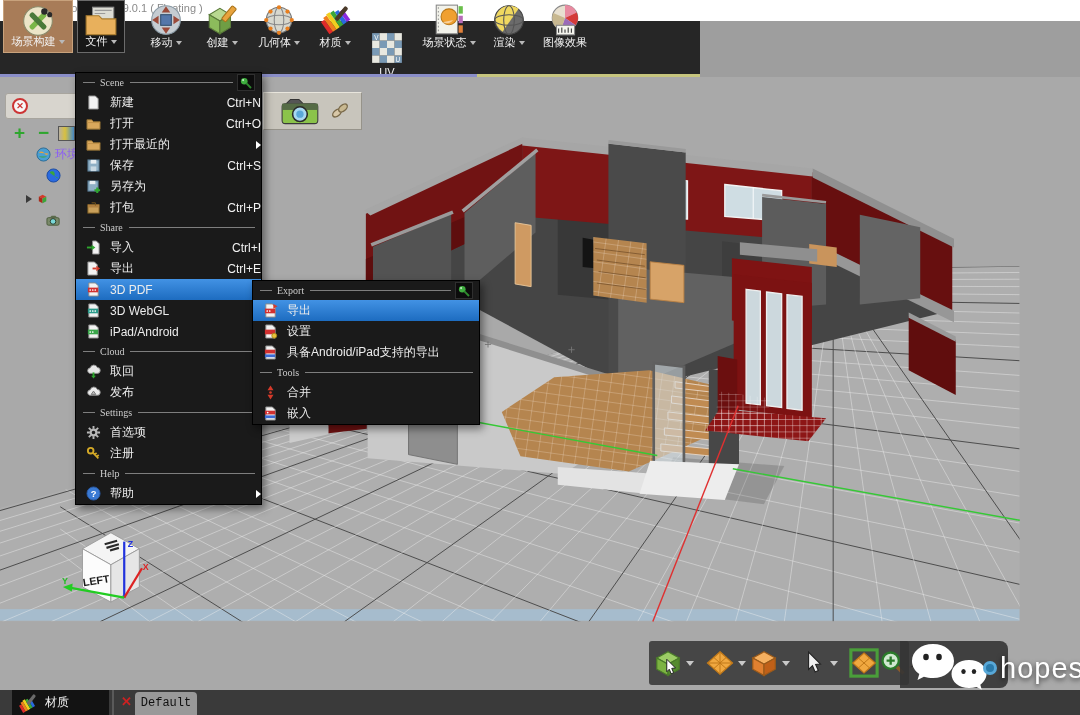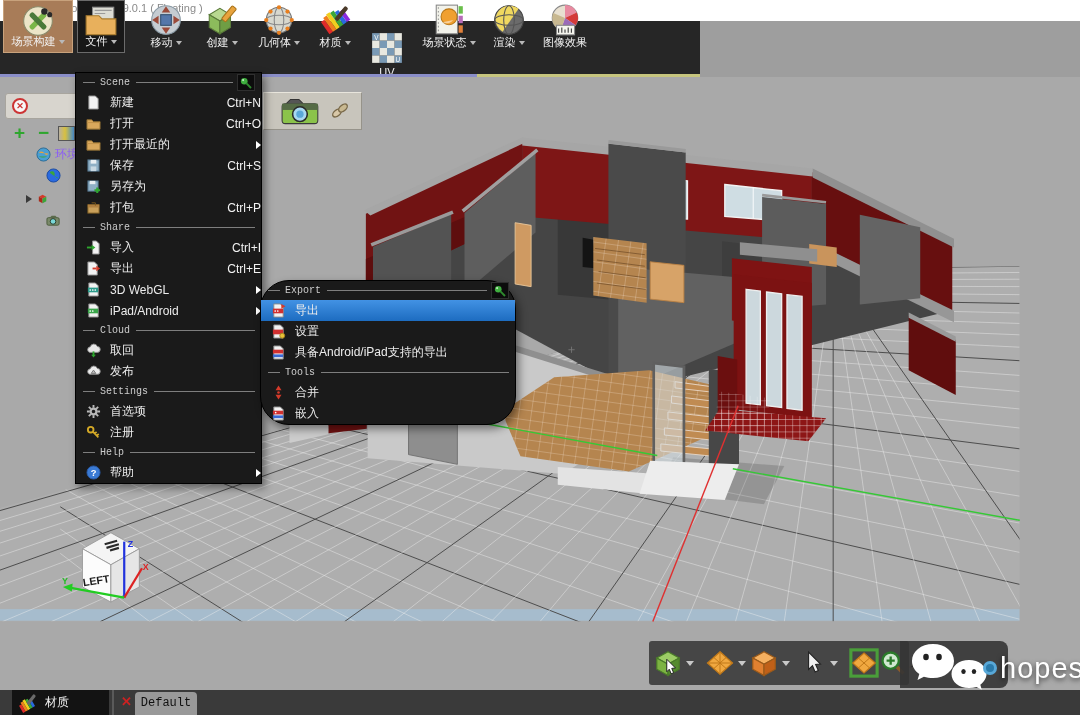--- a/index.html
+++ b/index.html
@@ -38,28 +38,28 @@
   #tree-minus { left:38px; top:122px; color:#2ea62e; font-size:19px; font-weight:bold; z-index:5; position:absolute;}
   #tree-cuticon { position:absolute; left:58px; top:126px; width:17px; height:15px; background:linear-gradient(90deg,#b8b0a0,#d8c040 40%,#4a90d0); border:1px solid #555; z-index:5; }
   .texp { width:0;height:0;border-left:6px solid #3a3a3a;border-top:4px solid transparent;border-bottom:4px solid transparent;margin-right:4px;}
 
   
   #mini-tb { position:absolute; left:263px; top:92px; width:99px; height:38px; background:#c8c5bc; border:1px solid #96938a; border-top-color:#e8e5dc; border-left-color:#e8e5dc; z-index:6; display:flex; align-items:center; }
 
   
   .menu { position:absolute; background:#1a1a1a; border:1px solid #000; box-shadow:3px 4px 8px rgba(0,0,0,0.45); z-index:30; }
   #file-menu { left:75px; top:72px; width:187px; }
-  #export-submenu { left:260px; top:280px; width:256px; z-index:31;border-radius:29px; }
+  #export-submenu { left:252px; top:280px; width:228px; z-index:31; }
   .mrow { height:21px; display:flex; align-items:center; padding:0 0 0 10px; color:#ececec; font-size:12px; white-space:nowrap; }
   .mrow.active { background:linear-gradient(#4292e4,#1d6cc0); }
   .mi { width:15px; height:15px; margin-right:9px; flex:none; }
   .mlabel { overflow:hidden; }
   .mshort { margin-left:auto; color:#f2f2f2; font-size:12px; }
   .arr { margin-left:auto; width:0; height:0; border-left:5px solid #fff; border-top:4px solid transparent; border-bottom:4px solid transparent; }
-  .msep { height:19px; display:flex; align-items:center; color:#cccccc; font-family:Liberation Mono, monospace; font-size:10px; padding-right:6px; }
+  .msep { height:19px; display:flex; align-items:center; color:#cccccc; font-family:Liberation Serif, serif; font-size:10px; padding-right:6px; }
   .msep::before { content:""; width:12px; height:1px; background:#7e7e7e; margin:0 5px 0 7px; }
   .msep .ln { flex:1; height:1px; background:#7e7e7e; margin-left:6px; }
   .pinbtn { width:18px; height:17px; background:#0c0c0c; border:1px solid #2f2f2f; margin-left:4px; display:flex; align-items:center; justify-content:center; }
 
   
   #vp-tb { position:absolute; left:649px; top:641px; width:260px; height:44px; background:rgba(56,56,56,0.88); border-radius:3px; z-index:6; display:flex; align-items:center; padding:0 4px; }
   .vt { display:flex; align-items:center; }
   .vtsep { width:1px; height:34px; background:#565656; margin:0 4px; }
   .vcaret { width:0; height:0; border-top:5px solid #c9c9c9; border-left:4px solid transparent; border-right:4px solid transparent; margin:0 3px; }
 
@@ -794,20 +794,27 @@
         <span class="mlabel">导入</span>
         <span class="mshort">Ctrl+I</span>
       </div>
     <div class="mrow">
         <svg class="mi">
           <use href="#i-export"></use>
         </svg>
         <span class="mlabel">导出</span>
         <span class="mshort">Ctrl+E</span>
       </div>
+    <div class="mrow active">
+        <svg class="mi">
+          <use href="#i-pdf"></use>
+        </svg>
+        <span class="mlabel">3D PDF</span>
+        <span class="arr"></span>
+      </div>
     <div class="mrow">
         <svg class="mi">
           <use href="#i-webgl"></use>
         </svg>
         <span class="mlabel">3D WebGL</span>
         <span class="arr"></span>
       </div>
     <div class="mrow">
         <svg class="mi">
           <use href="#i-mobile"></use>

